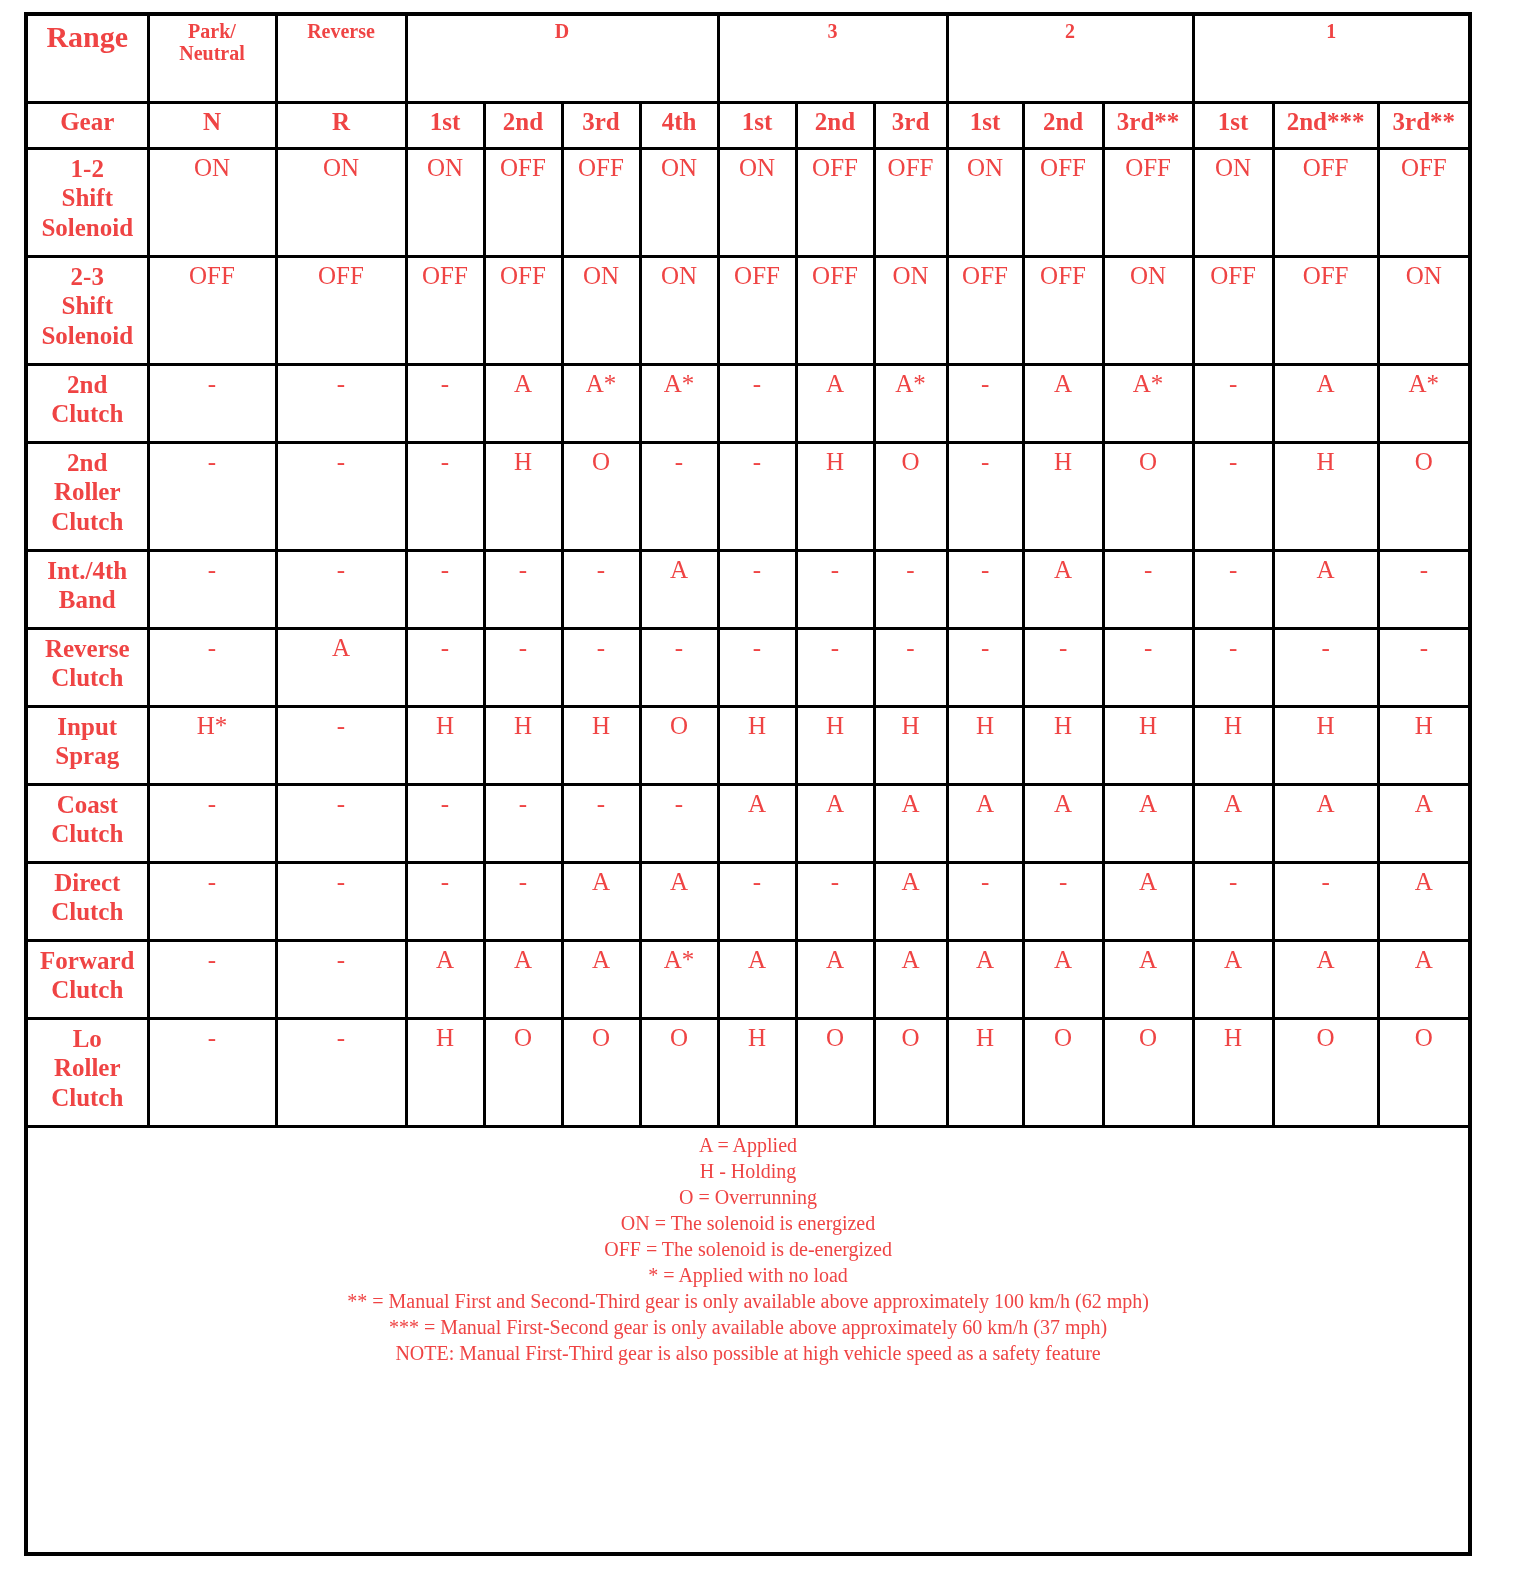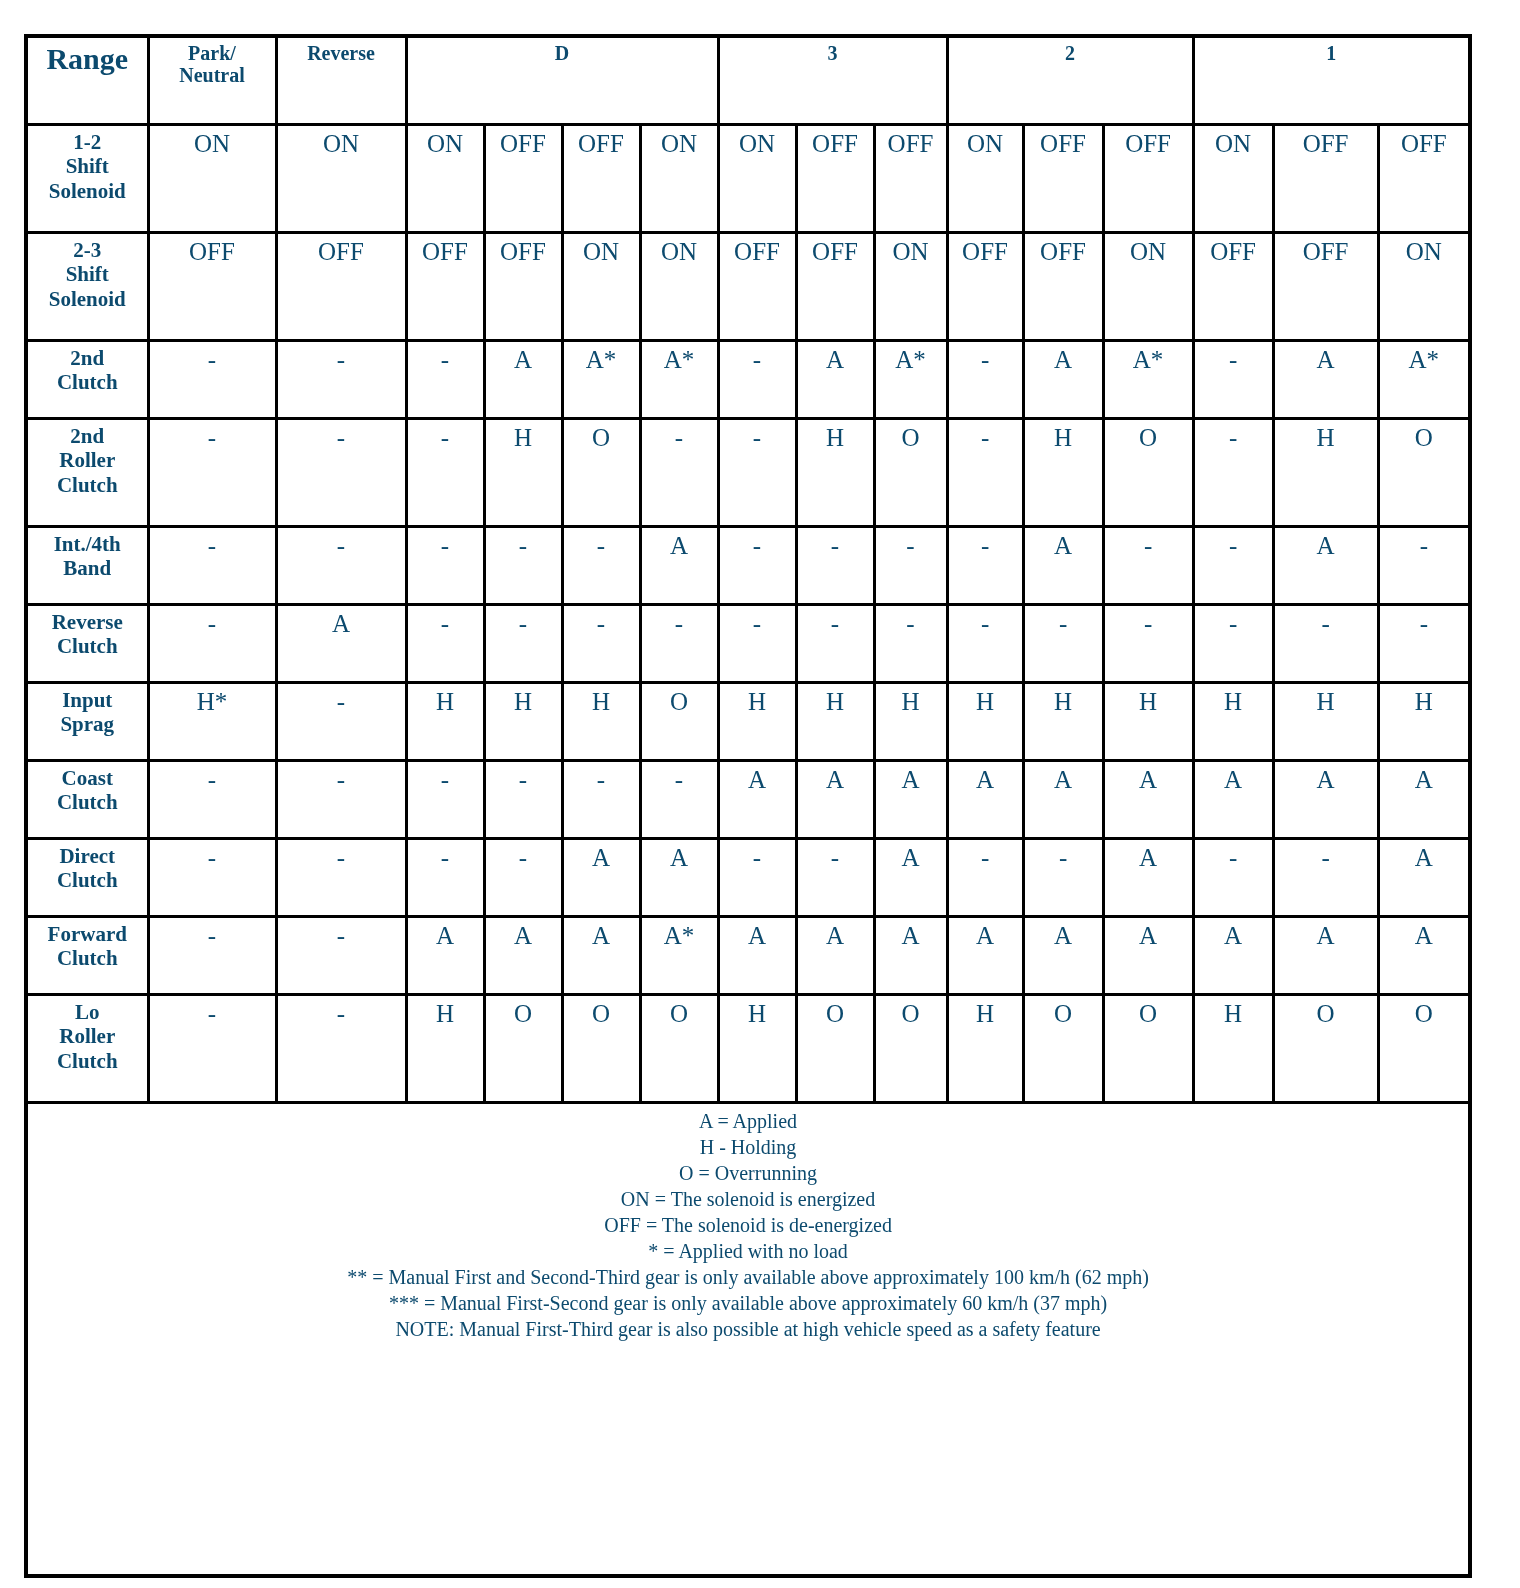--- a/index.html
+++ b/index.html
@@ -4,23 +4,23 @@
 <style>
   html, body {
     margin: 0;
     padding: 0;
     background: #ffffff;
   }
   .page {
     width: 1520px;
     height: 1588px;
     box-sizing: border-box;
-    padding: 34px 24px;
+    padding: 12px 24px;
     background: #ffffff;
-    color: #0c4a6e;
+    color: #ef4444;
     font-family: "Liberation Serif", "DejaVu Serif", serif;
   }
   table.app-chart {
     border-collapse: collapse;
     table-layout: fixed;
     width: 1448px;
     height: 1544px;
     border: 4px solid #000;
   }
   .app-chart th, .app-chart td {
@@ -48,21 +48,21 @@
     padding-top: 10px;
   }
   .gear-head {
     font-weight: bold;
     font-size: 25px;
     padding-top: 7px;
     vertical-align: middle;
   }
   .row-label {
     font-weight: bold;
-    font-size: 21px;
+    font-size: 25px;
     line-height: 1.18;
     white-space: pre-line;
     padding-top: 9px;
   }
   .cell-val {
     font-size: 25px;
     padding-top: 11px;
   }
   .legend-cell {
     text-align: left;
@@ -102,20 +102,38 @@
         <tr class="head-row-1">
           <th class="range-head">Range</th>
           <th class="group-head" colspan="1">Park/
 Neutral</th>
           <th class="group-head" colspan="1">Reverse</th>
           <th class="group-head" colspan="4">D</th>
           <th class="group-head" colspan="3">3</th>
           <th class="group-head" colspan="3">2</th>
           <th class="group-head" colspan="3">1</th>
         </tr>
+        <tr class="head-row-2">
+          <th class="gear-head">Gear</th>
+          <th class="gear-head">N</th>
+          <th class="gear-head">R</th>
+          <th class="gear-head">1st</th>
+          <th class="gear-head">2nd</th>
+          <th class="gear-head">3rd</th>
+          <th class="gear-head">4th</th>
+          <th class="gear-head">1st</th>
+          <th class="gear-head">2nd</th>
+          <th class="gear-head">3rd</th>
+          <th class="gear-head">1st</th>
+          <th class="gear-head">2nd</th>
+          <th class="gear-head">3rd**</th>
+          <th class="gear-head">1st</th>
+          <th class="gear-head">2nd***</th>
+          <th class="gear-head">3rd**</th>
+        </tr>
       </thead>
     <tbody>
         <tr class="h3">
           <th class="row-label">1-2
 Shift
 Solenoid</th>
           <td class="cell-val">ON</td>
           <td class="cell-val">ON</td>
           <td class="cell-val">ON</td>
           <td class="cell-val">OFF</td>

